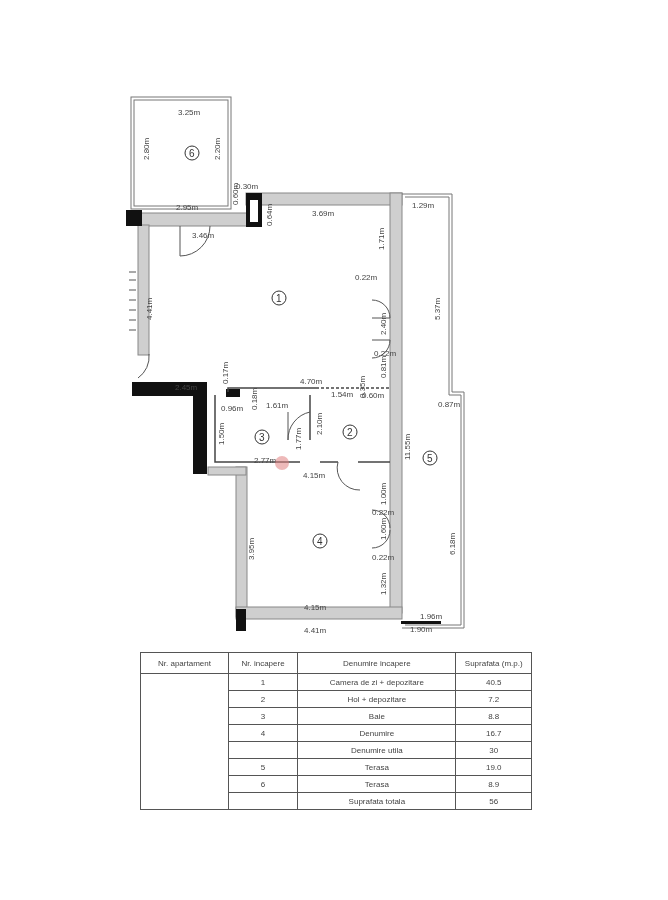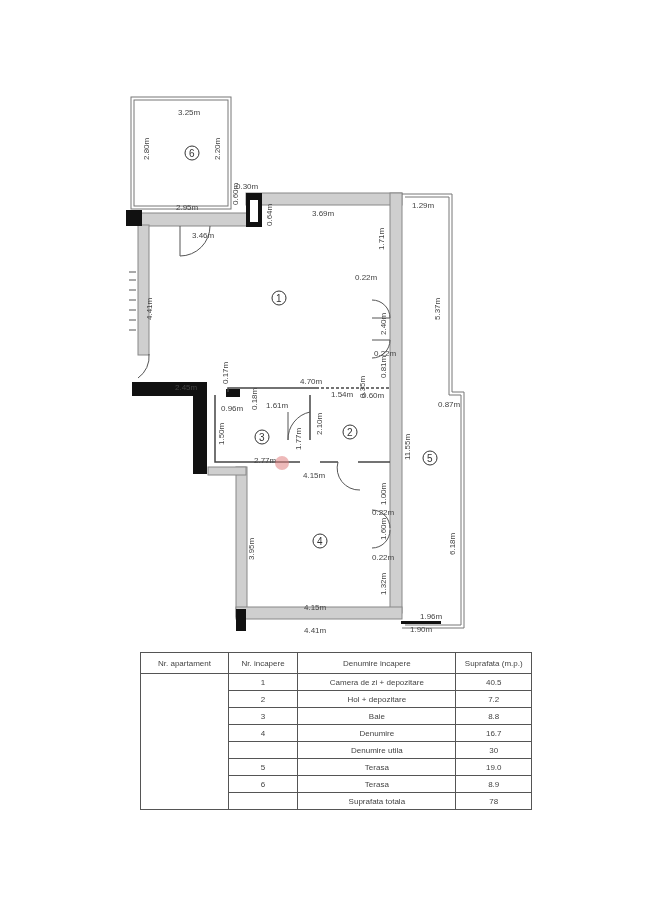--- a/index.html
+++ b/index.html
@@ -186,16 +186,16 @@
     <td>19.0</td>
   </tr>
   <tr>
     <td>6</td>
     <td>Terasa</td>
     <td>8.9</td>
   </tr>
   <tr>
     <td></td>
     <td>Suprafata totala</td>
-    <td>78</td>
+    <td>56</td>
   </tr>
 </tbody>
   </table>
 
 </body></html>

